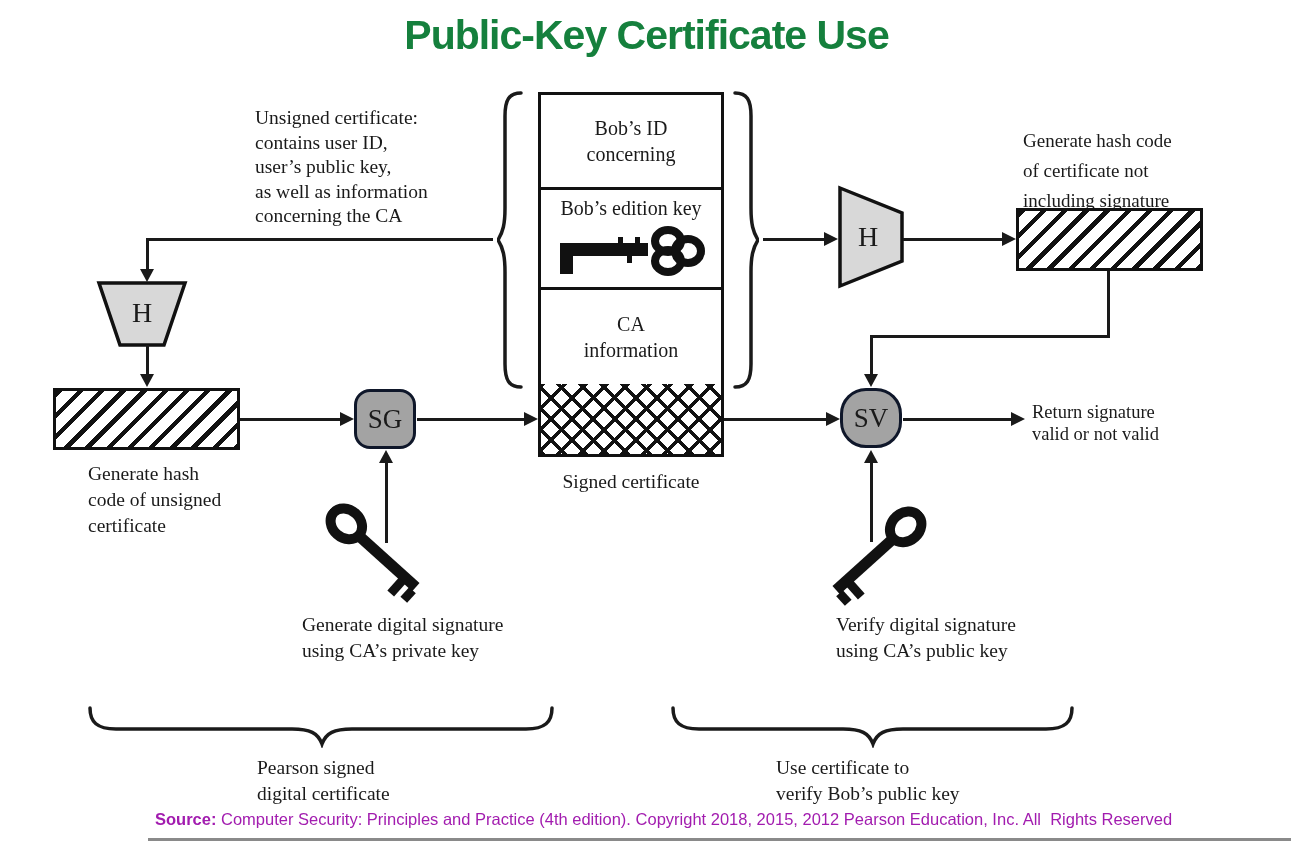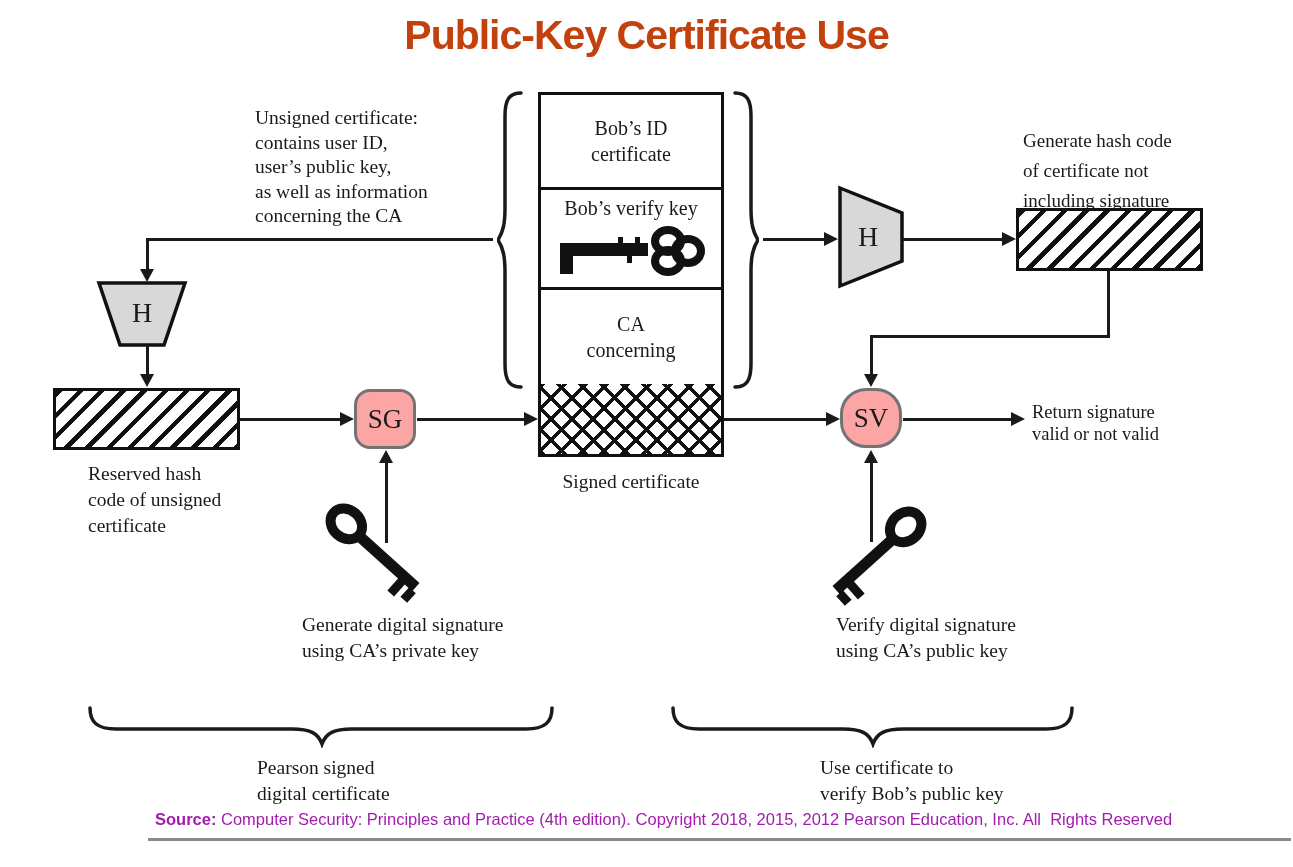--- a/index.html
+++ b/index.html
@@ -2,33 +2,33 @@
 <html><head>
 <meta charset="utf-8">
 <style>
   html,body{margin:0;padding:0;background:#fff;}
   #canvas{position:relative;width:1293px;height:867px;background:#ffffff;overflow:hidden;
           font-family:"Liberation Serif",serif;color:#1a1a1a;}
   .abs{position:absolute;}
   .pre{white-space:pre-line;}
   .title{width:1293px;top:12px;left:0;text-align:center;
          font-family:"Liberation Sans",sans-serif;font-weight:bold;font-size:41px;
-         color:#c2410c;letter-spacing:-1px;}
+         color:#15803d;letter-spacing:-1px;}
   .note{font-size:19.5px;line-height:24.5px;}
   .lbl{font-size:19.5px;line-height:26px;}
   .line{background:#1a1a1a;}
   .ah-r{width:0;height:0;border-top:7px solid transparent;border-bottom:7px solid transparent;
         border-left:14px solid #1a1a1a;}
   .ah-d{width:0;height:0;border-left:7px solid transparent;border-right:7px solid transparent;
         border-top:13px solid #1a1a1a;}
   .ah-u{width:0;height:0;border-left:7px solid transparent;border-right:7px solid transparent;
         border-bottom:13px solid #1a1a1a;}
   .hash{border:3px solid #111;
         background:repeating-linear-gradient(135deg,#111 0 4.5px,transparent 4.5px 15px);}
-  .node{background:#fca5a5;border:3px solid #737373;border-radius:16px;
+  .node{background:#a3a3a3;border:3px solid #0f172a;border-radius:16px;
         font-size:27px;text-align:center;}
   .certbox{border:3px solid #111;background:#fff;}
   .certsec{left:0;width:180px;text-align:center;font-size:20px;line-height:26px;}
   .divline{left:0;width:180px;height:3px;background:#111;}
   .xhatch{left:0;width:180px;
         background:repeating-linear-gradient(45deg,#111 0 3.5px,transparent 3.5px 15px),
                    repeating-linear-gradient(135deg,#111 0 3.5px,transparent 3.5px 15px);}
   .htxt{font-size:28px;text-align:center;}
   .srule{background:#8a8a8a;}
   .src{font-family:"Liberation Sans",sans-serif;font-size:16.5px;white-space:pre;color:#a21caf;}
@@ -43,30 +43,30 @@
 
   <div class="abs note pre" style="left:255px;top:106px;width:260px;">Unsigned certificate:
 contains user ID,
 user’s public key,
 as well as information
 concerning the CA</div>
 
   <div class="abs certbox" style="left:538px;top:92px;width:180px;height:359px;">
     <div class="abs certsec" style="top:0;height:92px;display:flex;align-items:center;justify-content:center;">
       <span class="pre">Bob’s ID
-certificate</span>
+concerning</span>
     </div>
     <div class="abs divline" style="top:92px;"></div>
     <div class="abs certsec" style="top:95px;height:97px;">
-      <div style="padding-top:5px;">Bob’s verify key</div>
+      <div style="padding-top:5px;">Bob’s edition key</div>
     </div>
     <div class="abs divline" style="top:192px;"></div>
     <div class="abs certsec" style="top:195px;height:94px;display:flex;align-items:center;justify-content:center;">
       <span class="pre">CA
-concerning</span>
+information</span>
     </div>
     <div class="abs xhatch" style="top:289px;height:70px;"></div>
   </div>
 
   <svg class="abs" style="left:556px;top:226px;" width="152" height="52" viewBox="0 0 152 52">
     <rect x="4" y="17" width="88" height="13" fill="#111"></rect>
     <rect x="4" y="17" width="13" height="31" fill="#111"></rect>
     <rect x="62" y="11" width="5" height="7" fill="#111"></rect>
     <rect x="71" y="30" width="5" height="7" fill="#111"></rect>
     <rect x="79" y="11" width="5" height="7" fill="#111"></rect>
@@ -88,21 +88,21 @@
 
   <svg class="abs" style="left:96px;top:280px;" width="92" height="68" viewBox="0 0 92 68">
     <polygon points="3,3 89,3 68,65 24,65" fill="#d8d8d8" stroke="#111" stroke-width="3.5"></polygon>
   </svg>
   <div class="abs htxt" style="left:96px;top:297px;width:92px;">H</div>
 
   <div class="abs line" style="left:146px;top:345px;width:3px;height:30px;"></div>
   <div class="abs ah-d" style="left:140px;top:374px;"></div>
 
   <div class="abs hash" style="left:53px;top:388px;width:181px;height:56px;"></div>
-  <div class="abs lbl pre" style="left:88px;top:461px;width:220px;">Reserved hash
+  <div class="abs lbl pre" style="left:88px;top:461px;width:220px;">Generate hash
 code of unsigned
 certificate</div>
 
   <div class="abs line" style="left:240px;top:418px;width:100px;height:3px;"></div>
   <div class="abs ah-r" style="left:340px;top:412px;"></div>
 
   <div class="abs node" style="left:354px;top:389px;width:56px;height:54px;line-height:54px;">SG</div>
 
   <div class="abs line" style="left:417px;top:418px;width:107px;height:3px;"></div>
   <div class="abs ah-r" style="left:524px;top:412px;"></div>
@@ -165,19 +165,19 @@
 
   <svg class="abs" style="left:88px;top:702px;" width="466" height="46" viewBox="0 0 466 46">
     <path d="M2,6 C2,20 9,27 28,27 L204,27 C222,27 230,31 234,42 C238,31 246,27 264,27 L438,27 C457,27 464,20 464,6" fill="none" stroke="#1a1a1a" stroke-width="3.5" stroke-linecap="round"></path>
   </svg>
   <div class="abs lbl pre" style="left:257px;top:755px;width:240px;">Pearson signed
 digital certificate</div>
 
   <svg class="abs" style="left:671px;top:702px;" width="403" height="46" viewBox="0 0 403 46">
     <path d="M2,6 C2,20 9,27 28,27 L172,27 C190,27 198,31 202,42 C206,31 214,27 232,27 L375,27 C394,27 401,20 401,6" fill="none" stroke="#1a1a1a" stroke-width="3.5" stroke-linecap="round"></path>
   </svg>
-  <div class="abs lbl pre" style="left:820px;top:755px;width:260px;">Use certificate to
+  <div class="abs lbl pre" style="left:776px;top:755px;width:260px;">Use certificate to
 verify Bob’s public key</div>
 
   <div class="abs src" style="left:155px;top:810px;"><b>Source:</b><span> Computer Security: Principles and Practice (4th edition). Copyright 2018, 2015, 2012 Pearson Education, Inc. All  Rights Reserved</span></div>
   <div class="abs srule" style="left:148px;top:838px;width:1143px;height:2.5px;"></div>
 
 </div>
 
 </body></html>

